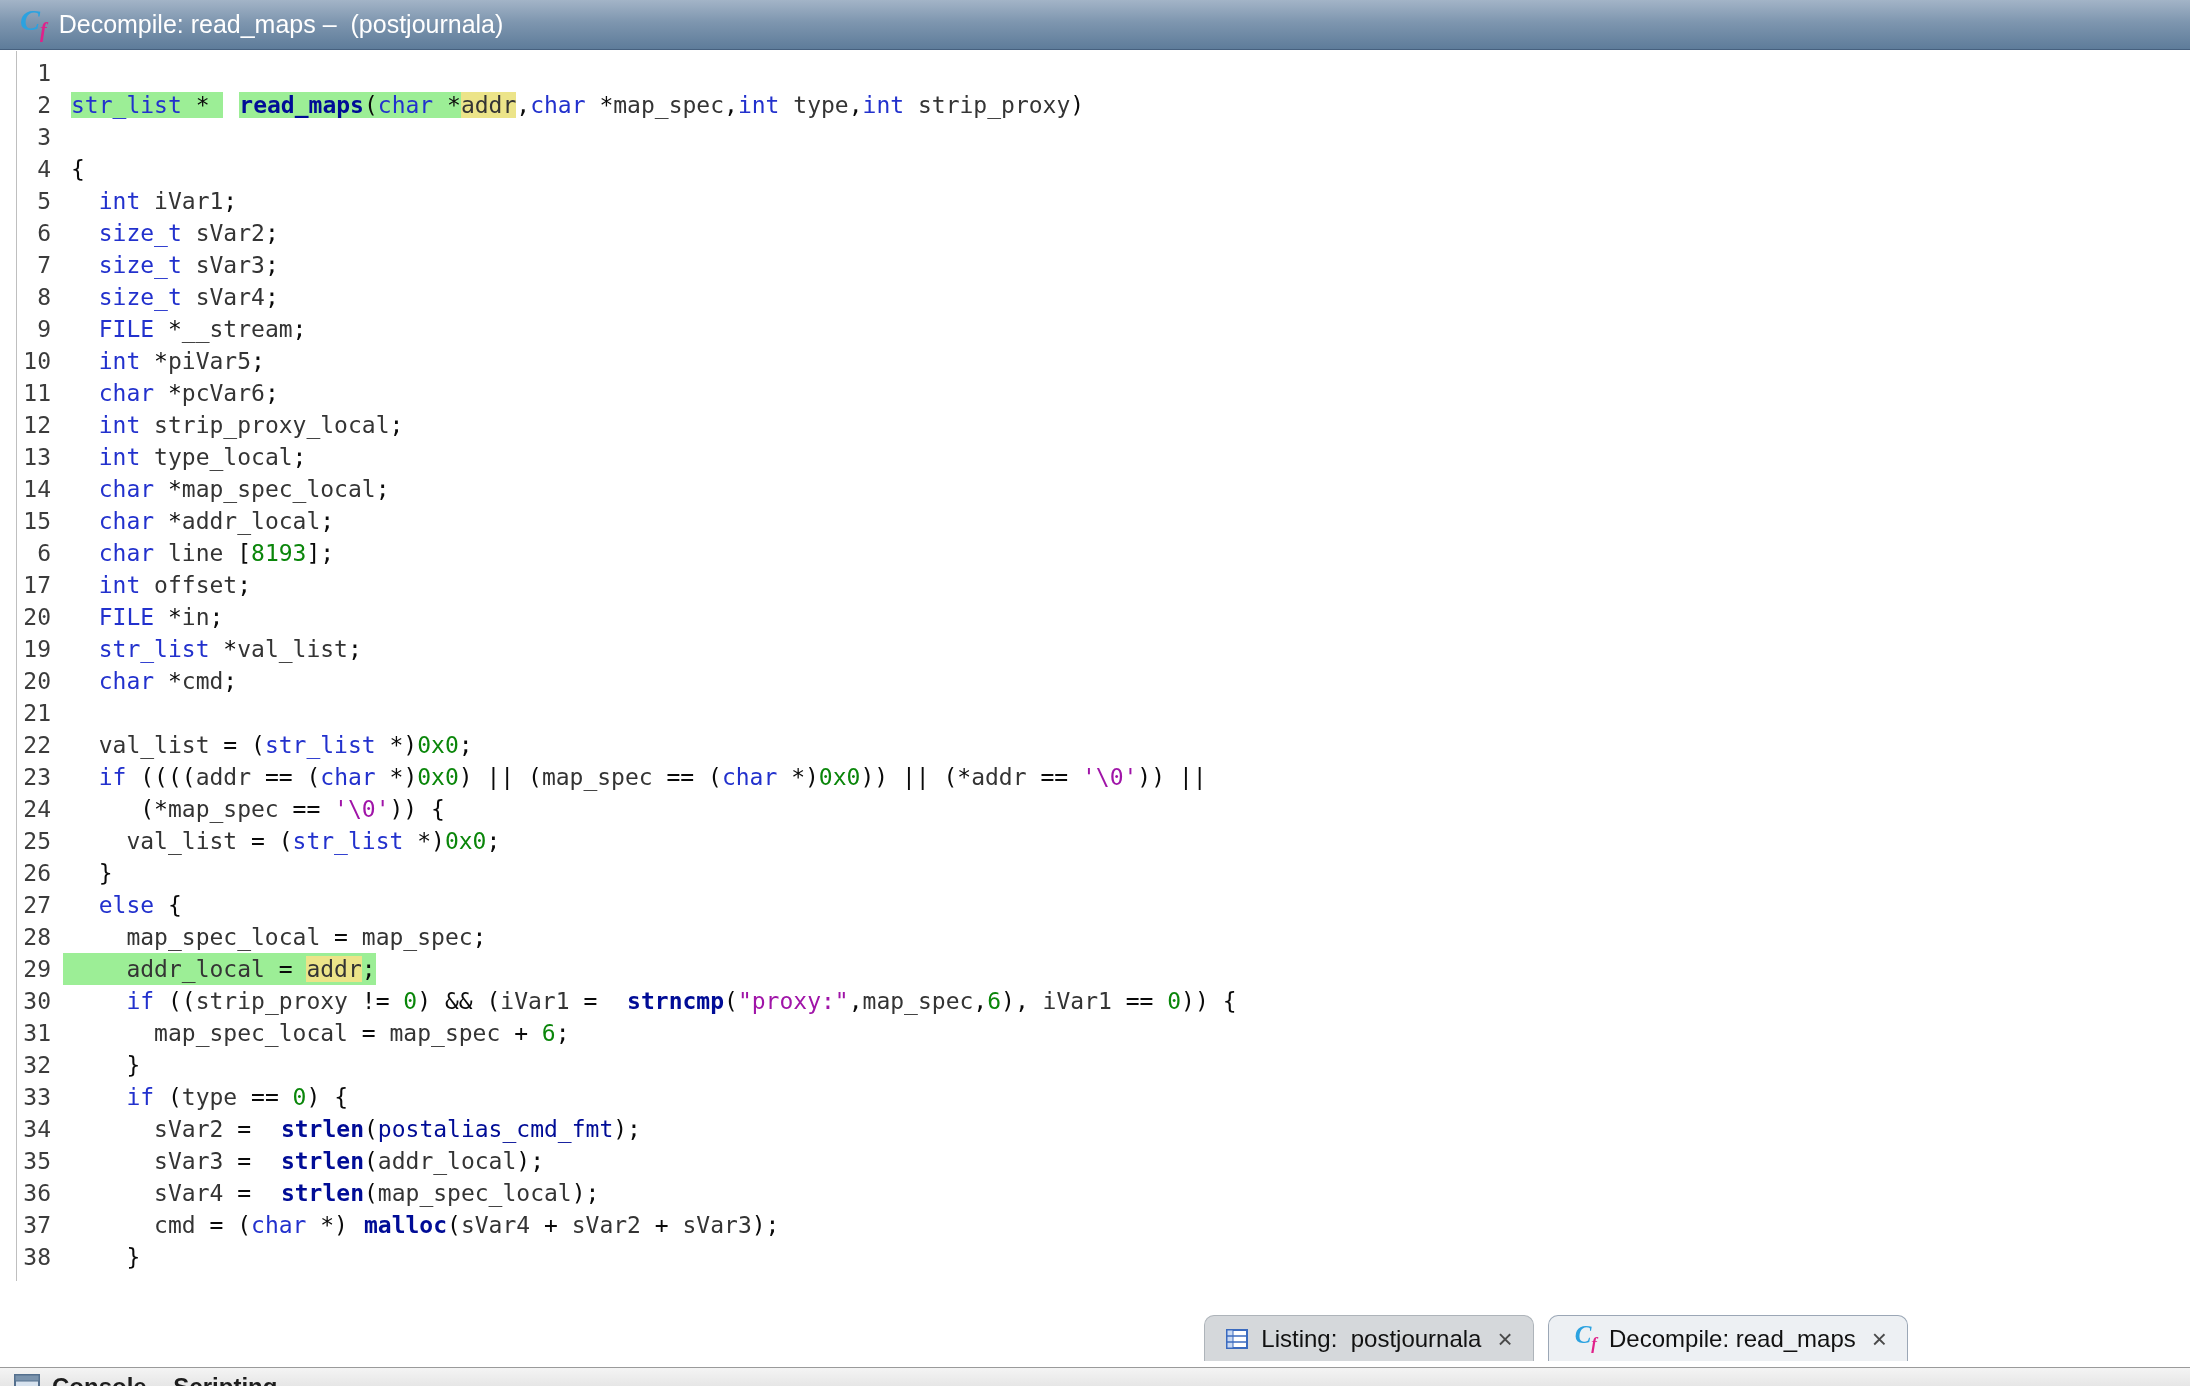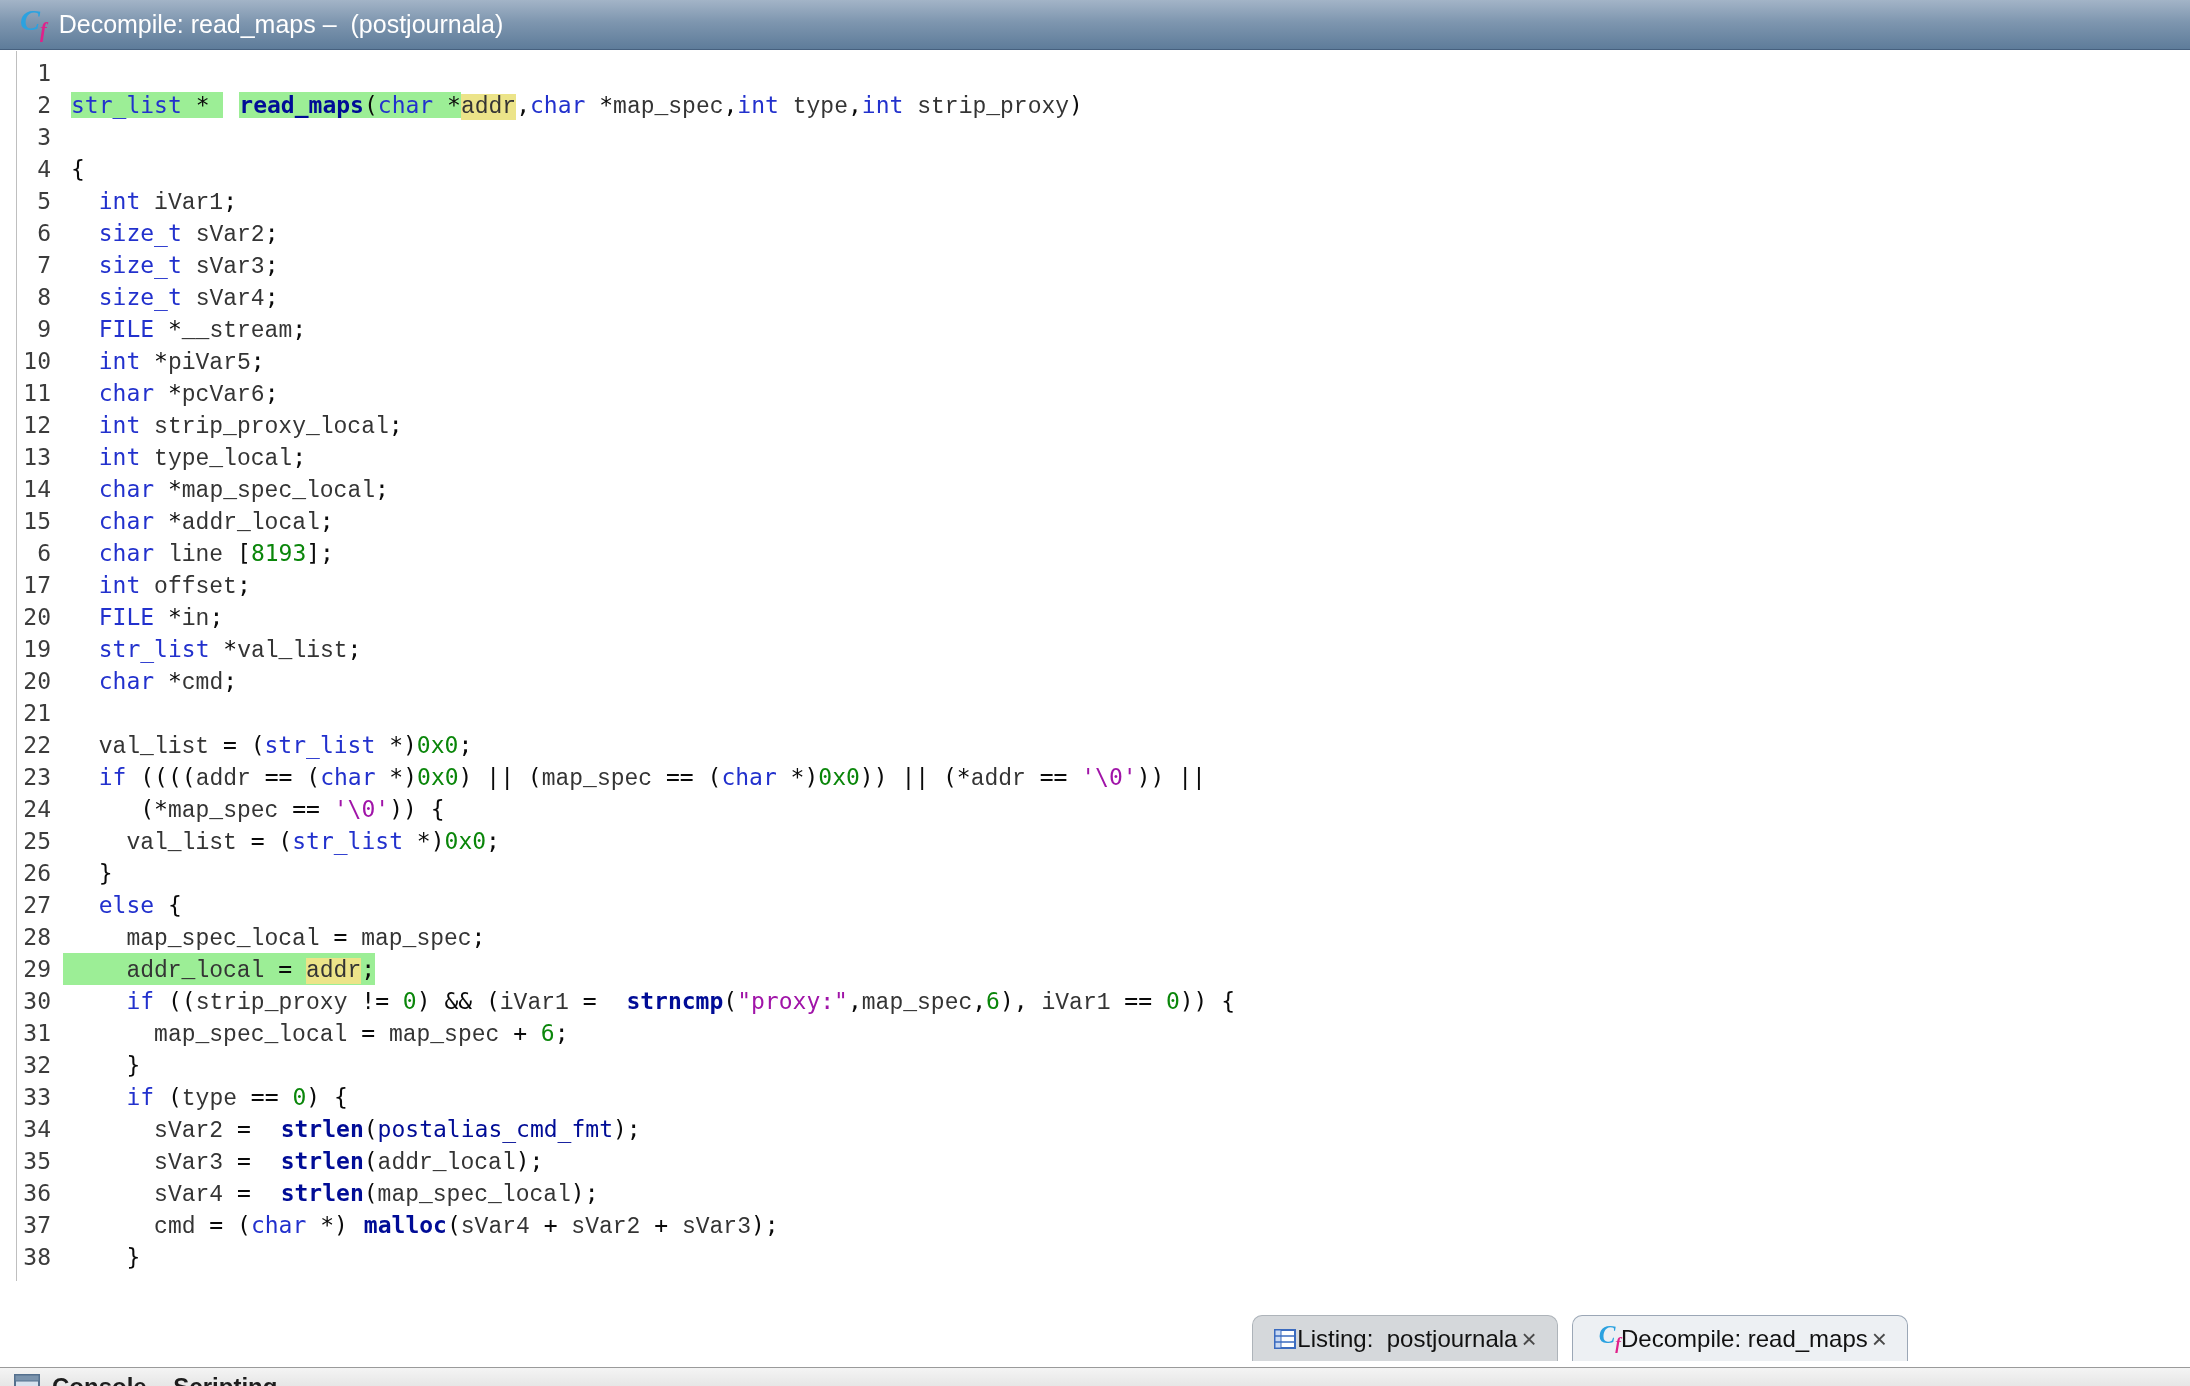--- a/index.html
+++ b/index.html
@@ -41,32 +41,32 @@
   .ltext { white-space:pre; padding-left:8px; }
   .ltext.cur {
     background:linear-gradient(to right,
       var(--hl-green,#9cee96) 0, var(--hl-green,#9cee96) 1420px, transparent 1420px);
   }
   .c-kw, .c-ty { color:var(--kw-blue,#2231cd); }
   .c-fn { color:var(--fn-navy,#000c96); font-weight:bold;margin-left:16px; }
   .c-gl { color:var(--fn-navy,#000c96); }
   .c-nm { color:var(--num-green,#0a860a); }
   .c-st { color:var(--str-magenta,#a014a8); }
-  .c-va { color:#343434;font-family:Liberation Mono, monospace; }
+  .c-va { color:#343434; }
   .c-pl { color:#0a0a0a; }
   .h-g { background:var(--hl-green,#9cee96); }
   .h-y { background:var(--hl-yellow,#ece489); }
 
   
   .tabbar {
     position:absolute; top:1315px; right:282px; height:46px;
     display:flex; gap:14px;
   }
   .tab {
-    display:flex; align-items:center; padding:0 20px;
+    display:flex; align-items:center; gap:12px; padding:0 20px;
     height:46px; border:1px solid #aeb4ba; border-bottom:none;
     border-radius:10px 10px 0 0; background:#d5d8db;
     font-size:24px; color:#111111; white-space:pre;
   }
   .tab.active { background:#edf0f3; border-color:#9ba7b6; }
   .tab .close { color:#4a4a4a; font-size:26px; line-height:26px; margin-left:4px; }
   .tabicon { display:inline-flex; }
 
   
   .consolebar {

